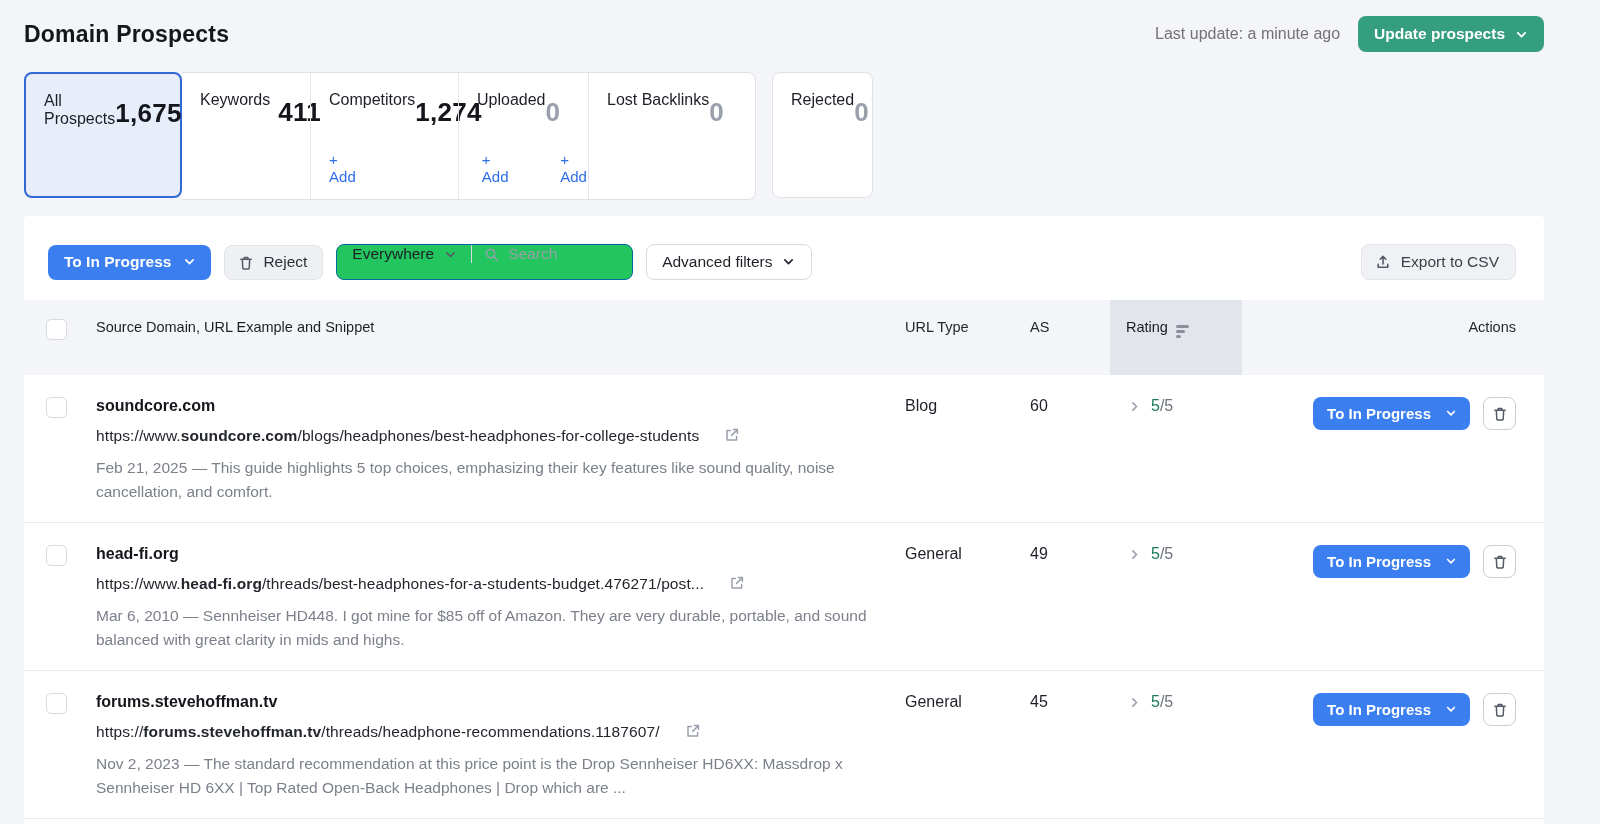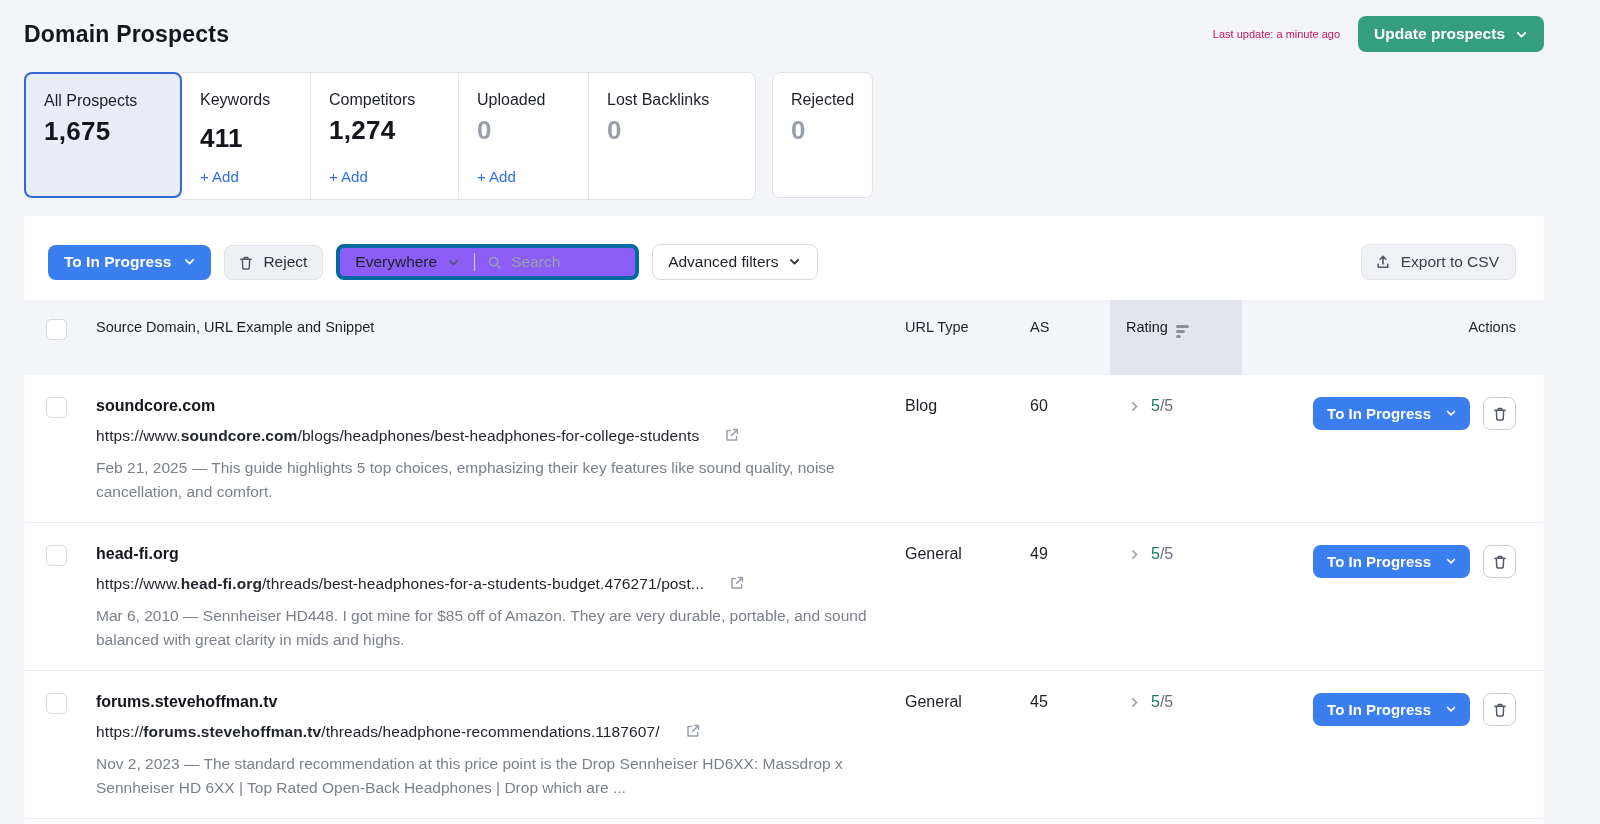--- a/index.html
+++ b/index.html
@@ -8,32 +8,32 @@
     font-family:"Liberation Sans","DejaVu Sans",sans-serif;
     background:#f4f5f9;
     color:#181a20;
   }
   .page { width:1600px; height:824px; padding:0 0 0 24px; }
 
   
   .top-bar { width:1520px; display:flex; align-items:center; justify-content:space-between; padding-top:16px; }
   .page-title { font-size:23px; font-weight:700; color:#14161c; letter-spacing:.2px; }
   .top-right { display:flex; align-items:center; gap:18px; }
-  .last-update { font-size:11px; color:#be185d; }
+  .last-update { font-size:16px; color:#737373; }
   .btn-green {
     display:flex; align-items:center; gap:10px;
     background:#359e7e; color:#fff; border:none; border-radius:8px;
     font-size:15.5px; font-weight:700; padding:9px 16px; cursor:pointer;
     font-family:inherit;
   }
   .btn-green .chev { display:flex; }
 
   
   .cards-row { display:flex; margin-top:20px; align-items:stretch; }
-  .card { height:126px; padding:18px 16px 14px 18px; display:flex; flex-direction:column; }
+  .card { height:126px; padding:18px 16px 14px 18px; display:flex; flex-direction:row; }
   .card .card-label { font-size:16px; color:#1c1f26; }
   .card .card-count { font-size:26px; font-weight:700; color:#14161c; margin-top:6px; letter-spacing:.3px; }
   .card .card-count.zero { color:#9aa0ab; }
   .card .card-add { font-size:15px; color:#2e6fe8; margin-top:auto; cursor:pointer; }
   .card-selected {
     width:158px; background:#e7eefa; border:2px solid #3268d4; border-radius:8px; z-index:2;
   }
   .card-group { display:flex; background:#fff; border:1px solid #dfe1e7; border-left:none; border-radius:0 8px 8px 0; }
   .card-group .card { border-left:1px solid #e6e8ed; }
   .card-group .card:first-child { border-left:none;gap:8px; }
@@ -53,21 +53,21 @@
     display:flex; align-items:center; gap:12px;
     background:#3a7ef0; color:#fff; border:none; border-radius:8px;
     font-size:15.5px; font-weight:700; padding:8px 15px 9px 16px; cursor:pointer; font-family:inherit;
   }
   .btn-gray {
     display:flex; align-items:flex-end; gap:9px;
     background:#eef0f4; color:#2a2e36; border:1px solid #e3e5ea; border-radius:8px;
     font-size:15.5px; padding:7px 15px 8px 13px; cursor:pointer; font-family:inherit;
   }
   .btn-gray .ic { color:#5c6max270; }
-  .combo { display:flex; align-items:center; border:4px solid #0369a1; border-radius:8px; background:#8b5cf6; overflow:hidden; height:36px; }
+  .combo { display:flex; align-items:flex-start; border:1px solid #0369a1; border-radius:8px; background:#22c55e; overflow:hidden; height:36px; }
   .combo-select { display:flex; align-items:center; gap:10px; padding:0 14px 0 15px; font-size:15.5px; color:#1d2027; cursor:pointer; border-right:1px solid #d7dae0; }
   .combo-search { display:flex; align-items:center; gap:9px; padding:0 12px; width:160px; }
   .combo-search input {
     border:none; outline:none; font-size:15.5px; color:#1d2027; width:110px;
     font-family:inherit; background:transparent;
   }
   .combo-search input::placeholder { color:#9aa0ab; }
   .btn-outline {
     display:flex; align-items:center; gap:10px;
     background:#fff; color:#1d2027; border:1px solid #d7dae0; border-radius:8px;

